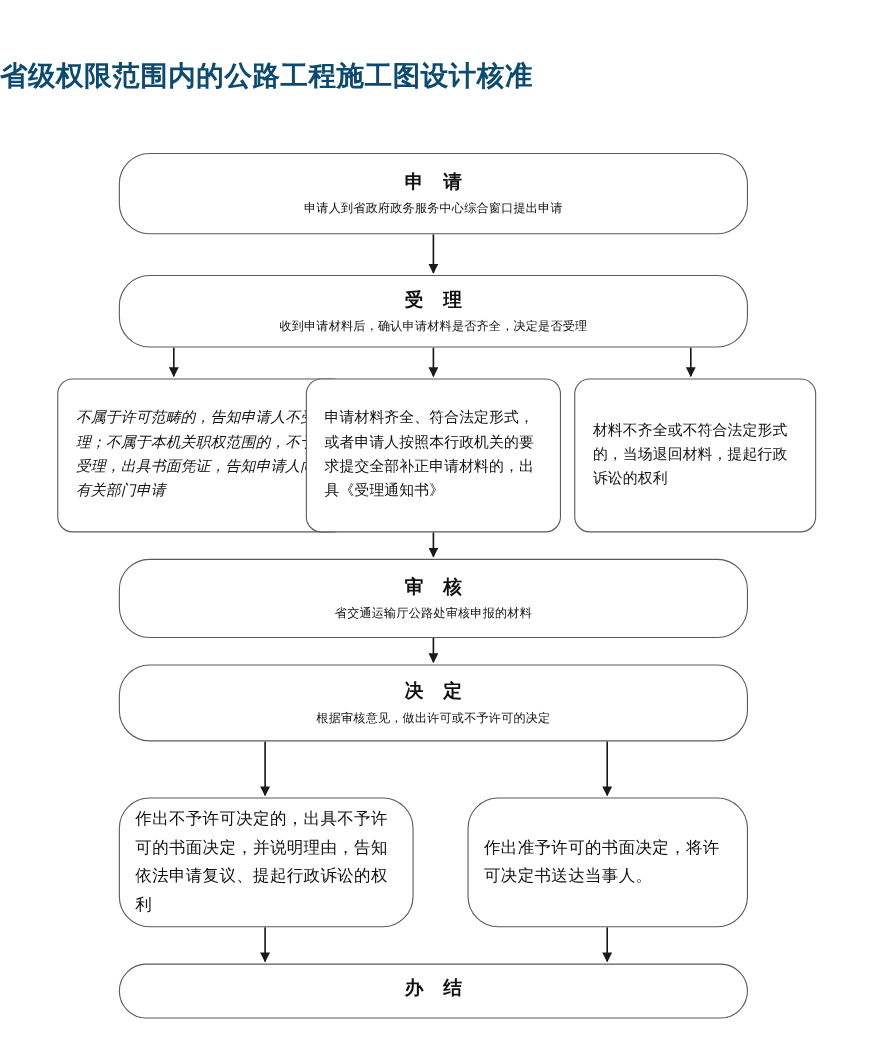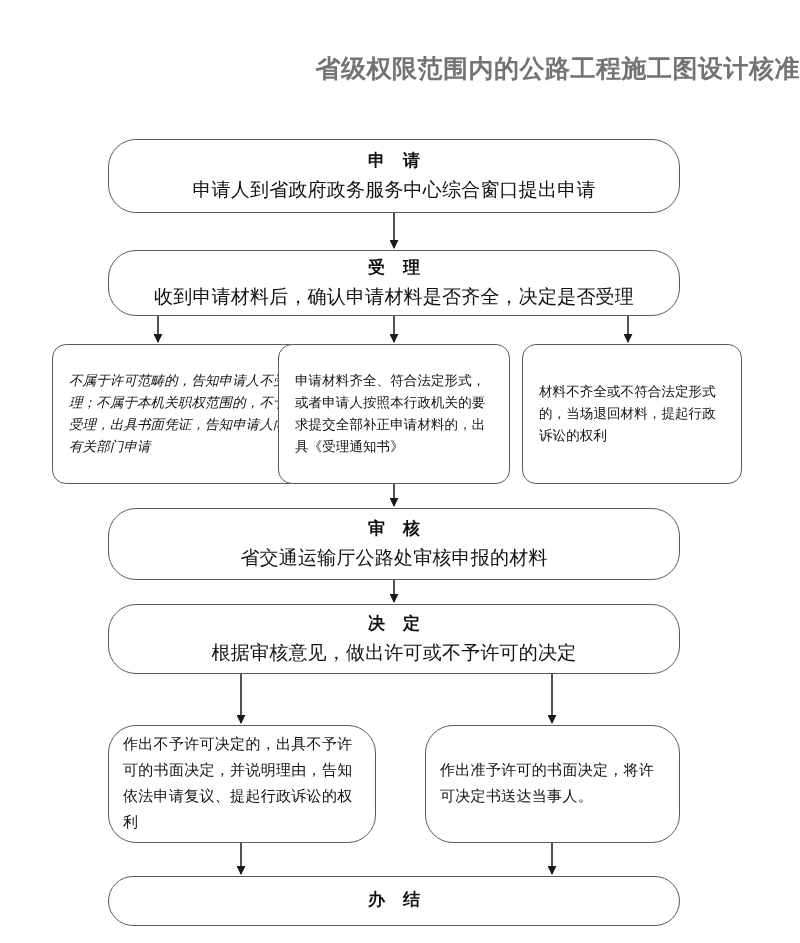--- a/index.html
+++ b/index.html
@@ -21,26 +21,26 @@
     left: 0; top: 0;
     width: 800px;
     height: 943px;
   }
 
   .title {
     position: absolute;
     left: 0;
     top: 52px;
     width: 800px;
-    text-align: right;
+    text-align: left;
     font-size: 25px;
     font-weight: bold;
     letter-spacing: 0.5px;
     font-family: "DejaVu Sans", "Liberation Sans", sans-serif;
-    color: #737373;
+    color: #0c4a6e;
   }
 
   .node {
     position: absolute;
     box-sizing: border-box;
     border: 1.6px solid #5a5a5a;
     border-radius: 28px;
     background: #ffffff;
     display: flex;
     flex-direction: column;
@@ -53,21 +53,21 @@
   .node .heading {
     font-weight: bold;
     font-size: 17px;
     letter-spacing: 6px;
     text-indent: 6px;
     line-height: 1.5;
     margin-bottom: 2px;
   }
 
   .node .body {
-    font-size: 19px;
+    font-size: 11px;
     line-height: 1.55;
     letter-spacing: 0.2px;
     padding: 0 10px;
   }
 
   
   .stage {
     left: 108px;
     width: 572px;
   }

